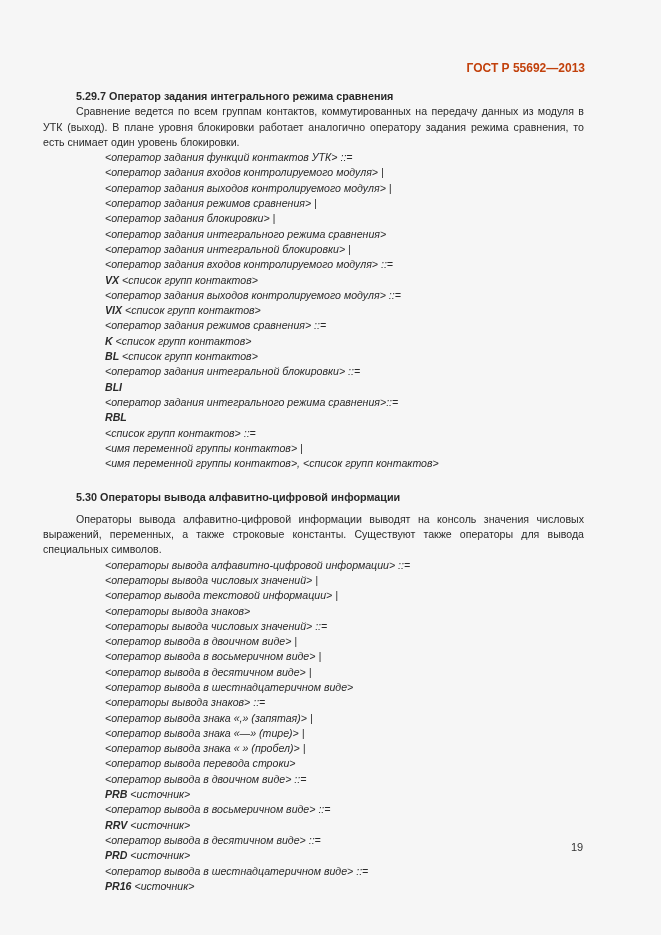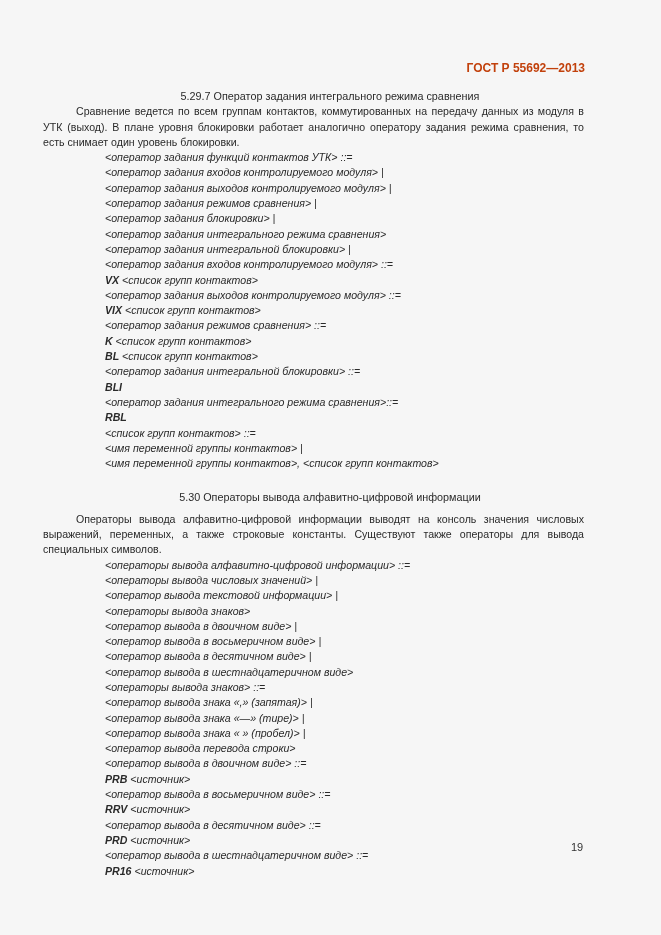--- a/index.html
+++ b/index.html
@@ -13,22 +13,22 @@
   }
   .header {
     position: absolute; top: 61px; right: 76px;
     font-weight: bold; font-size: 12px; color: #c2410c;
   }
   .content {
     position: absolute; left: 43px; top: 89px; width: 541px;
     font-size: 10.6px; line-height: 15.3px;
   }
   .h {
-    font-weight: normal; font-size: 10.8px;
-    padding-left: 33px; margin: 0; text-align: center;
+    font-weight: bold; font-size: 10.8px;
+    padding-left: 33px; margin: 0;
   }
   .h2 { margin-top: 19px; }
   .p {
     text-indent: 33px; text-align: justify; margin: 0;
   }
   .p2 { margin-top: 6px; }
   .g { padding-left: 62px; font-style: italic; white-space: nowrap; }
   .g b { font-style: italic; font-weight: bold; }
   .pagenum {
     position: absolute; top: 841px; left: 571px;
@@ -67,20 +67,21 @@
       <div class="g"><span>&lt;имя переменной группы контактов&gt;, &lt;список групп контактов&gt;</span></div>
     </div>
 
   <p class="h h2">5.30  Операторы вывода алфавитно-цифровой информации</p>
   <p class="p p2">Операторы вывода алфавитно-цифровой информации выводят на консоль значения числовых выражений, переменных, а также строковые константы. Существуют также операторы для вывода специальных символов.</p>
   <div id="g2">
       <div class="g"><span>&lt;операторы вывода алфавитно-цифровой информации&gt;  ::=</span></div>
       <div class="g"><span>&lt;операторы вывода числовых значений&gt; |</span></div>
       <div class="g"><span>&lt;оператор вывода текстовой информации&gt; |</span></div>
       <div class="g"><span>&lt;операторы вывода знаков&gt;</span></div>
+      <div class="g"><span>&lt;операторы вывода числовых значений&gt;  ::=</span></div>
       <div class="g"><span>&lt;оператор вывода в двоичном виде&gt; |</span></div>
       <div class="g"><span>&lt;оператор вывода в восьмеричном виде&gt; |</span></div>
       <div class="g"><span>&lt;оператор вывода в десятичном виде&gt; |</span></div>
       <div class="g"><span>&lt;оператор вывода в шестнадцатеричном виде&gt;</span></div>
       <div class="g"><span>&lt;операторы вывода знаков&gt;  ::=</span></div>
       <div class="g"><span>&lt;оператор вывода знака «,» (запятая)&gt; |</span></div>
       <div class="g"><span>&lt;оператор вывода знака «—» (тире)&gt; |</span></div>
       <div class="g"><span>&lt;оператор вывода знака « » (пробел)&gt; |</span></div>
       <div class="g"><span>&lt;оператор вывода перевода строки&gt;</span></div>
       <div class="g"><span>&lt;оператор вывода в двоичном виде&gt;  ::=</span></div>

